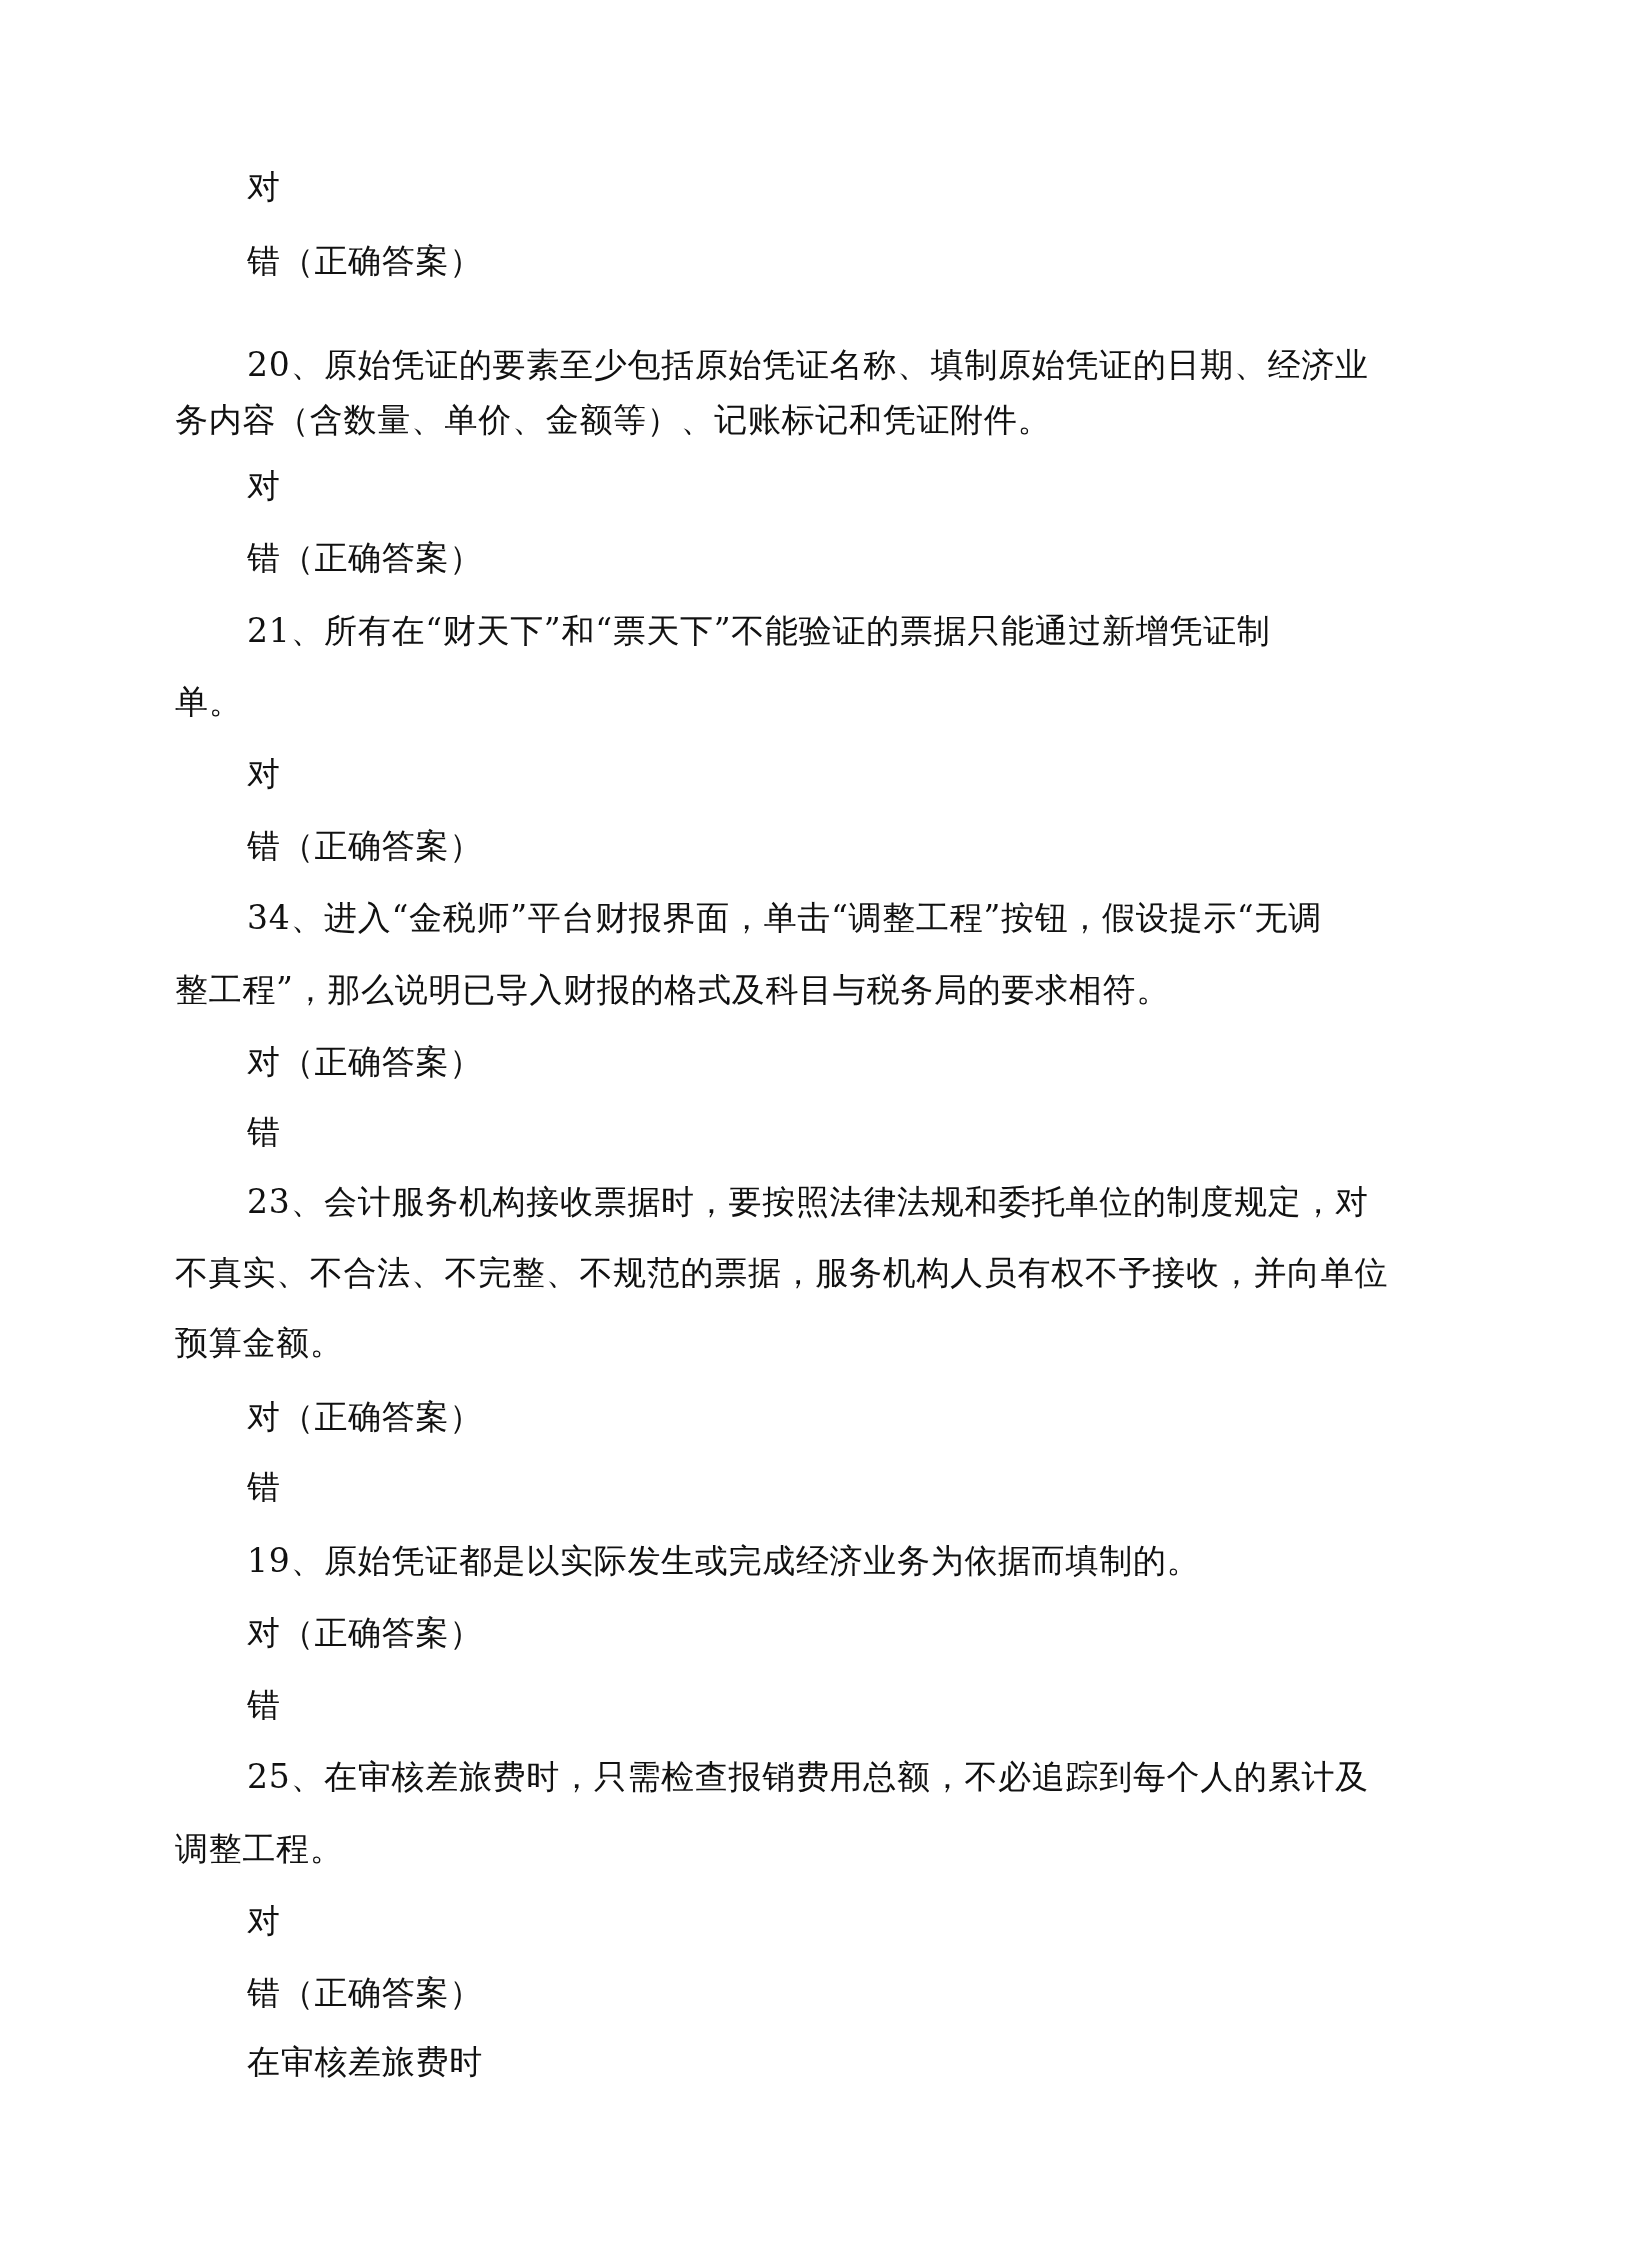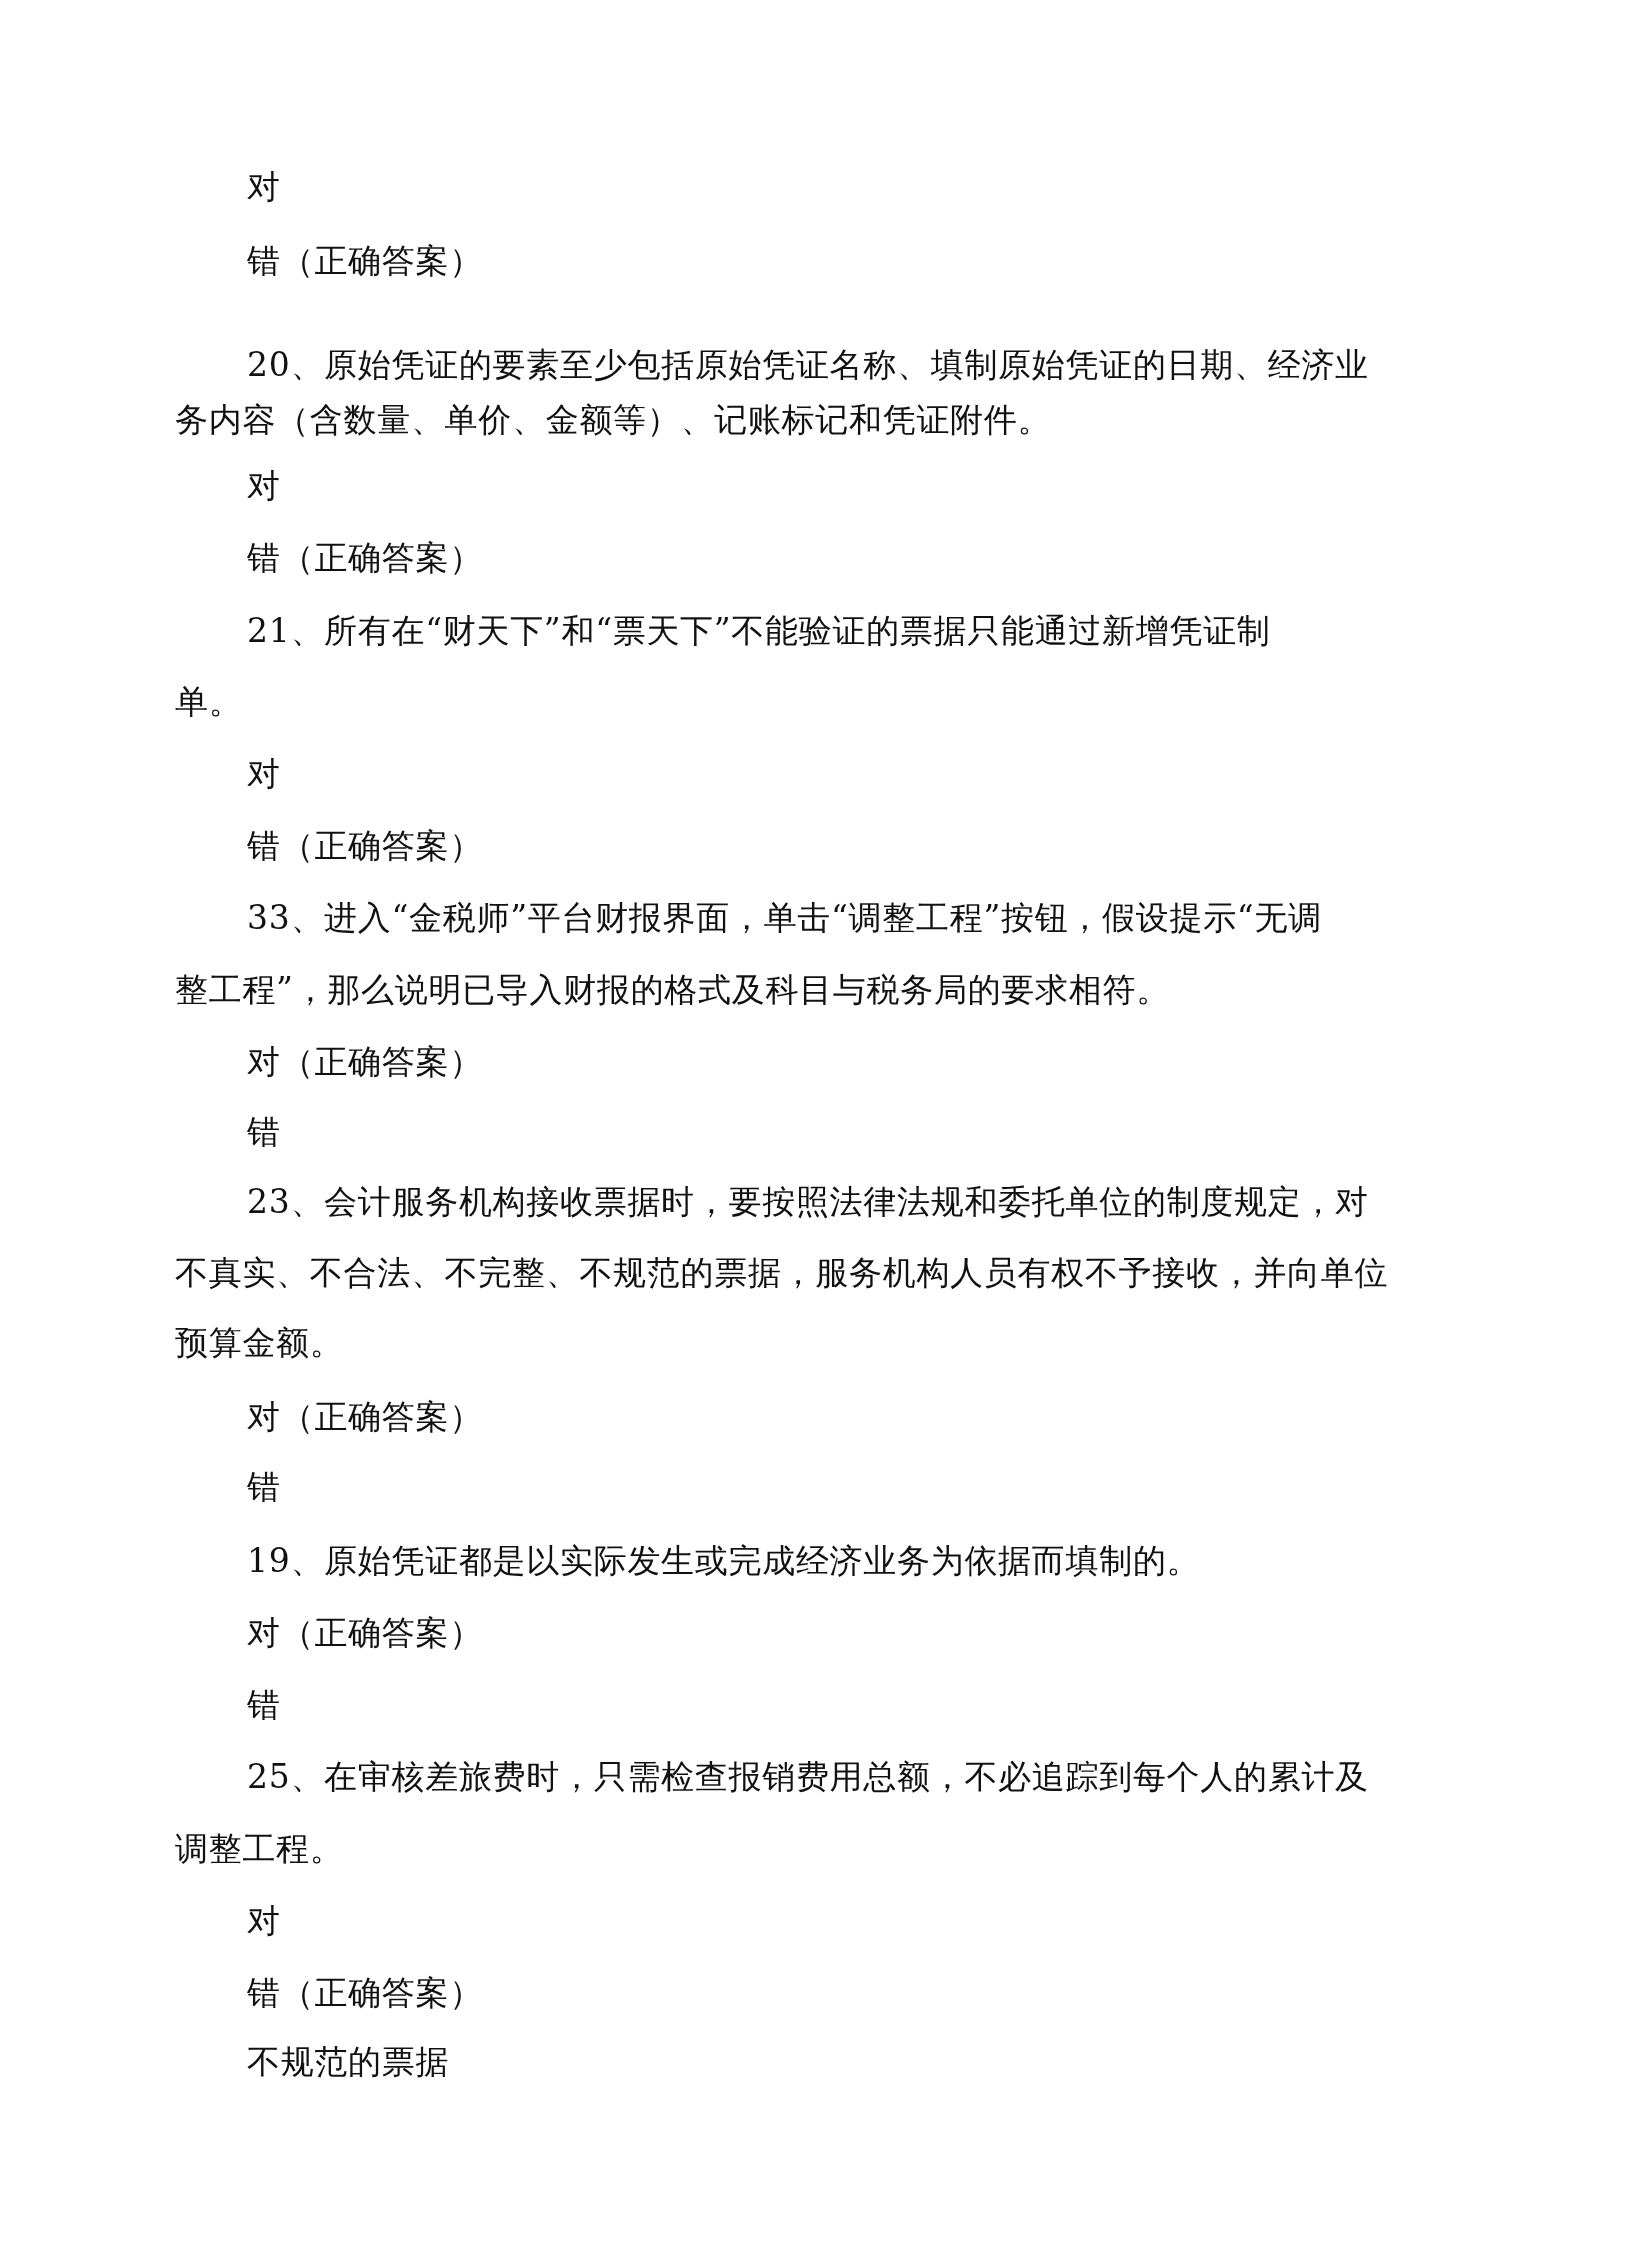--- a/index.html
+++ b/index.html
@@ -19,35 +19,35 @@
   <div class="line indent" style="top:344px">20、原始凭证的要素至少包括原始凭证名称、填制原始凭证的日期、经济业</div>
   <div class="line" style="top:399px">务内容（含数量、单价、金额等）、记账标记和凭证附件。</div>
   <div class="line indent" style="top:465px">对</div>
   <div class="line indent" style="top:537px">错（正确答案）</div>
 
   <div class="line indent" style="top:610px">21、所有在“财天下”和“票天下”不能验证的票据只能通过新增凭证制</div>
   <div class="line" style="top:681px">单。</div>
   <div class="line indent" style="top:753px">对</div>
   <div class="line indent" style="top:825px">错（正确答案）</div>
 
-  <div class="line indent" style="top:897px">33、进入“金税师”平台财报界面，单击“调整工程”按钮，假设提示“无调</div>
+  <div class="line indent" style="top:897px">34、进入“金税师”平台财报界面，单击“调整工程”按钮，假设提示“无调</div>
   <div class="line" style="top:969px">整工程”，那么说明已导入财报的格式及科目与税务局的要求相符。</div>
   <div class="line indent" style="top:1041px">对（正确答案）</div>
   <div class="line indent" style="top:1111px">错</div>
 
   <div class="line indent" style="top:1181px">23、会计服务机构接收票据时，要按照法律法规和委托单位的制度规定，对</div>
   <div class="line" style="top:1252px">不真实、不合法、不完整、不规范的票据，服务机构人员有权不予接收，并向单位</div>
   <div class="line" style="top:1322px">预算金额。</div>
   <div class="line indent" style="top:1396px">对（正确答案）</div>
   <div class="line indent" style="top:1466px">错</div>
 
   <div class="line indent" style="top:1540px">19、原始凭证都是以实际发生或完成经济业务为依据而填制的。</div>
   <div class="line indent" style="top:1612px">对（正确答案）</div>
   <div class="line indent" style="top:1684px">错</div>
 
   <div class="line indent" style="top:1756px">25、在审核差旅费时，只需检查报销费用总额，不必追踪到每个人的累计及</div>
   <div class="line" style="top:1828px">调整工程。</div>
   <div class="line indent" style="top:1900px">对</div>
   <div class="line indent" style="top:1972px">错（正确答案）</div>
 
-  <div class="line indent" style="top:2041px">不规范的票据</div>
+  <div class="line indent" style="top:2041px">在审核差旅费时</div>
 </div>
 
 
 </body></html>

